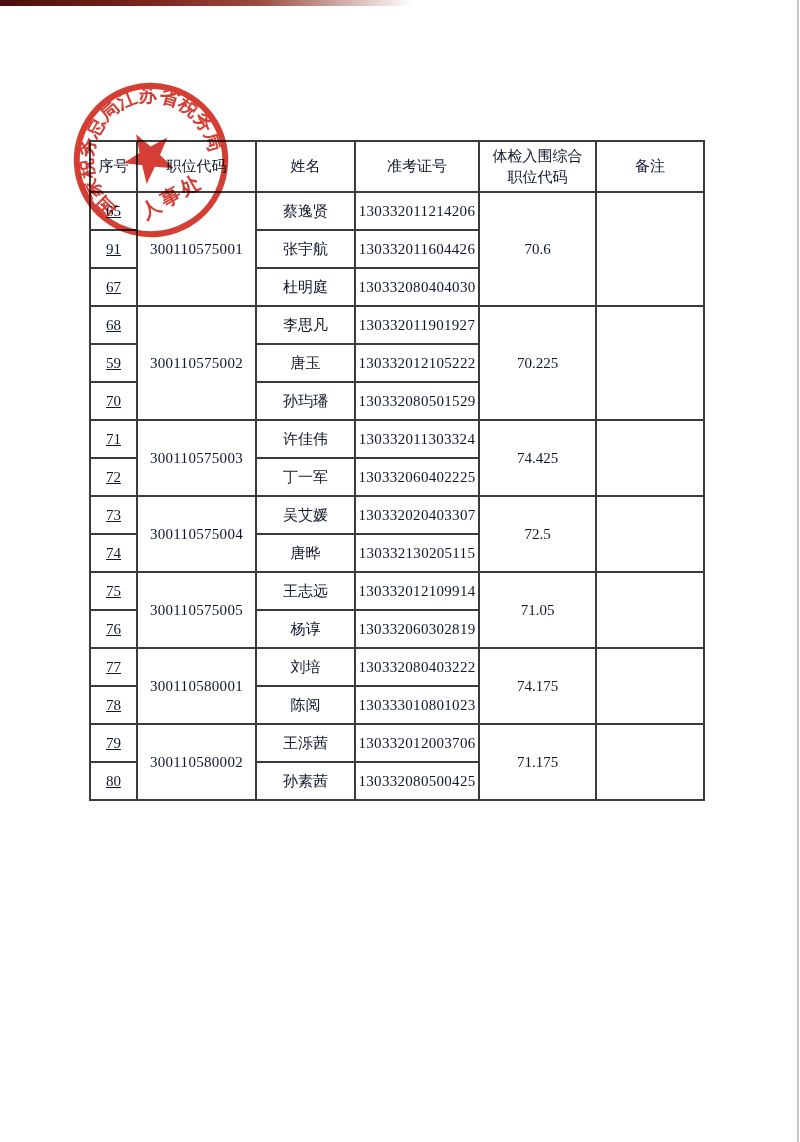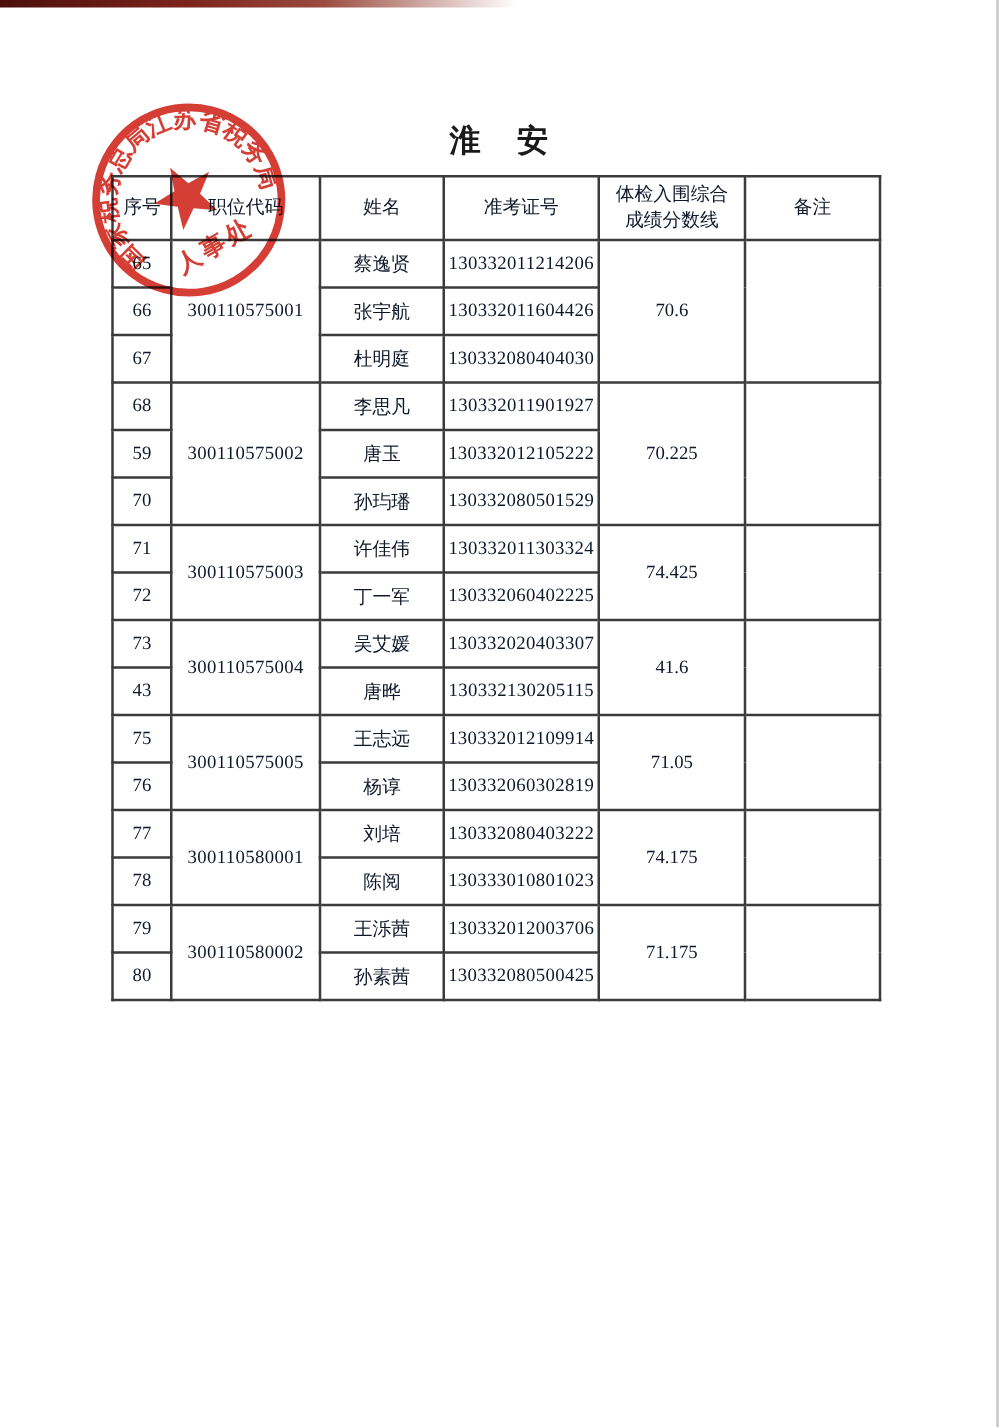--- a/index.html
+++ b/index.html
@@ -53,21 +53,21 @@
     overflow: hidden;
   }
   table.exam-table th {
     height: 49px;
     font-size: 15px;
     font-weight: normal;
     white-space: pre-line;
     line-height: 1.35;
   }
   table.exam-table td { height: 36px; font-size: 15px; }
-  td.serial-cell  { font-size: 14px; }
+  td.serial-cell  { font-size: 14px; text-decoration: underline; }
   td.ticket-cell  { font-size: 14px; letter-spacing: 0.3px; }
   td.code-cell    { font-size: 15px; letter-spacing: 0.3px; margin-top: 36px; }
   td.score-cell   { font-size: 15px; }
   
   .stamp {
     position: absolute;
     left: 48px; top: 57px;
     width: 206px; height: 206px;
     transform: rotate(-30deg);
     opacity: 0.88;
@@ -76,53 +76,52 @@
   }
 </style>
 </head>
 <body>
 
 <div class="page">
 
   <div class="scan-top-strip"></div>
   <div class="scan-right-edge"></div>
 
-  <div class="city-title">淮　安</div>
 
   <table class="exam-table">
     <colgroup>
       <col style="width:47px">
       <col style="width:119px">
       <col style="width:99px">
       <col style="width:124px">
       <col style="width:117px">
       <col style="width:108px">
     </colgroup>
     <thead>
         <tr>
           <th>序号</th>
           <th>职位代码</th>
           <th>姓名</th>
           <th>准考证号</th>
           <th>体检入围综合
-成绩分数线</th>
+职位代码</th>
           <th>备注</th>
         </tr>
       </thead>
     <tbody>
         <tr>
           <td class="serial-cell">65</td>
           <td class="code-cell" rowspan="3">300110575001</td>
           <td class="name-cell">蔡逸贤</td>
           <td class="ticket-cell">130332011214206</td>
           <td class="score-cell" rowspan="3">70.6</td>
           <td class="remark-cell" rowspan="3"></td>
         </tr>
         <tr>
-          <td class="serial-cell">66</td>
+          <td class="serial-cell">91</td>
           <td class="name-cell">张宇航</td>
           <td class="ticket-cell">130332011604426</td>
         </tr>
         <tr>
           <td class="serial-cell">67</td>
           <td class="name-cell">杜明庭</td>
           <td class="ticket-cell">130332080404030</td>
         </tr>
         <tr>
           <td class="serial-cell">68</td>
@@ -153,25 +152,25 @@
         <tr>
           <td class="serial-cell">72</td>
           <td class="name-cell">丁一军</td>
           <td class="ticket-cell">130332060402225</td>
         </tr>
         <tr>
           <td class="serial-cell">73</td>
           <td class="code-cell" rowspan="2">300110575004</td>
           <td class="name-cell">吴艾媛</td>
           <td class="ticket-cell">130332020403307</td>
-          <td class="score-cell" rowspan="2">41.6</td>
-          <td class="remark-cell" rowspan="2"></td>
-        </tr>
-        <tr>
-          <td class="serial-cell">43</td>
+          <td class="score-cell" rowspan="2">72.5</td>
+          <td class="remark-cell" rowspan="2"></td>
+        </tr>
+        <tr>
+          <td class="serial-cell">74</td>
           <td class="name-cell">唐晔</td>
           <td class="ticket-cell">130332130205115</td>
         </tr>
         <tr>
           <td class="serial-cell">75</td>
           <td class="code-cell" rowspan="2">300110575005</td>
           <td class="name-cell">王志远</td>
           <td class="ticket-cell">130332012109914</td>
           <td class="score-cell" rowspan="2">71.05</td>
           <td class="remark-cell" rowspan="2"></td>

